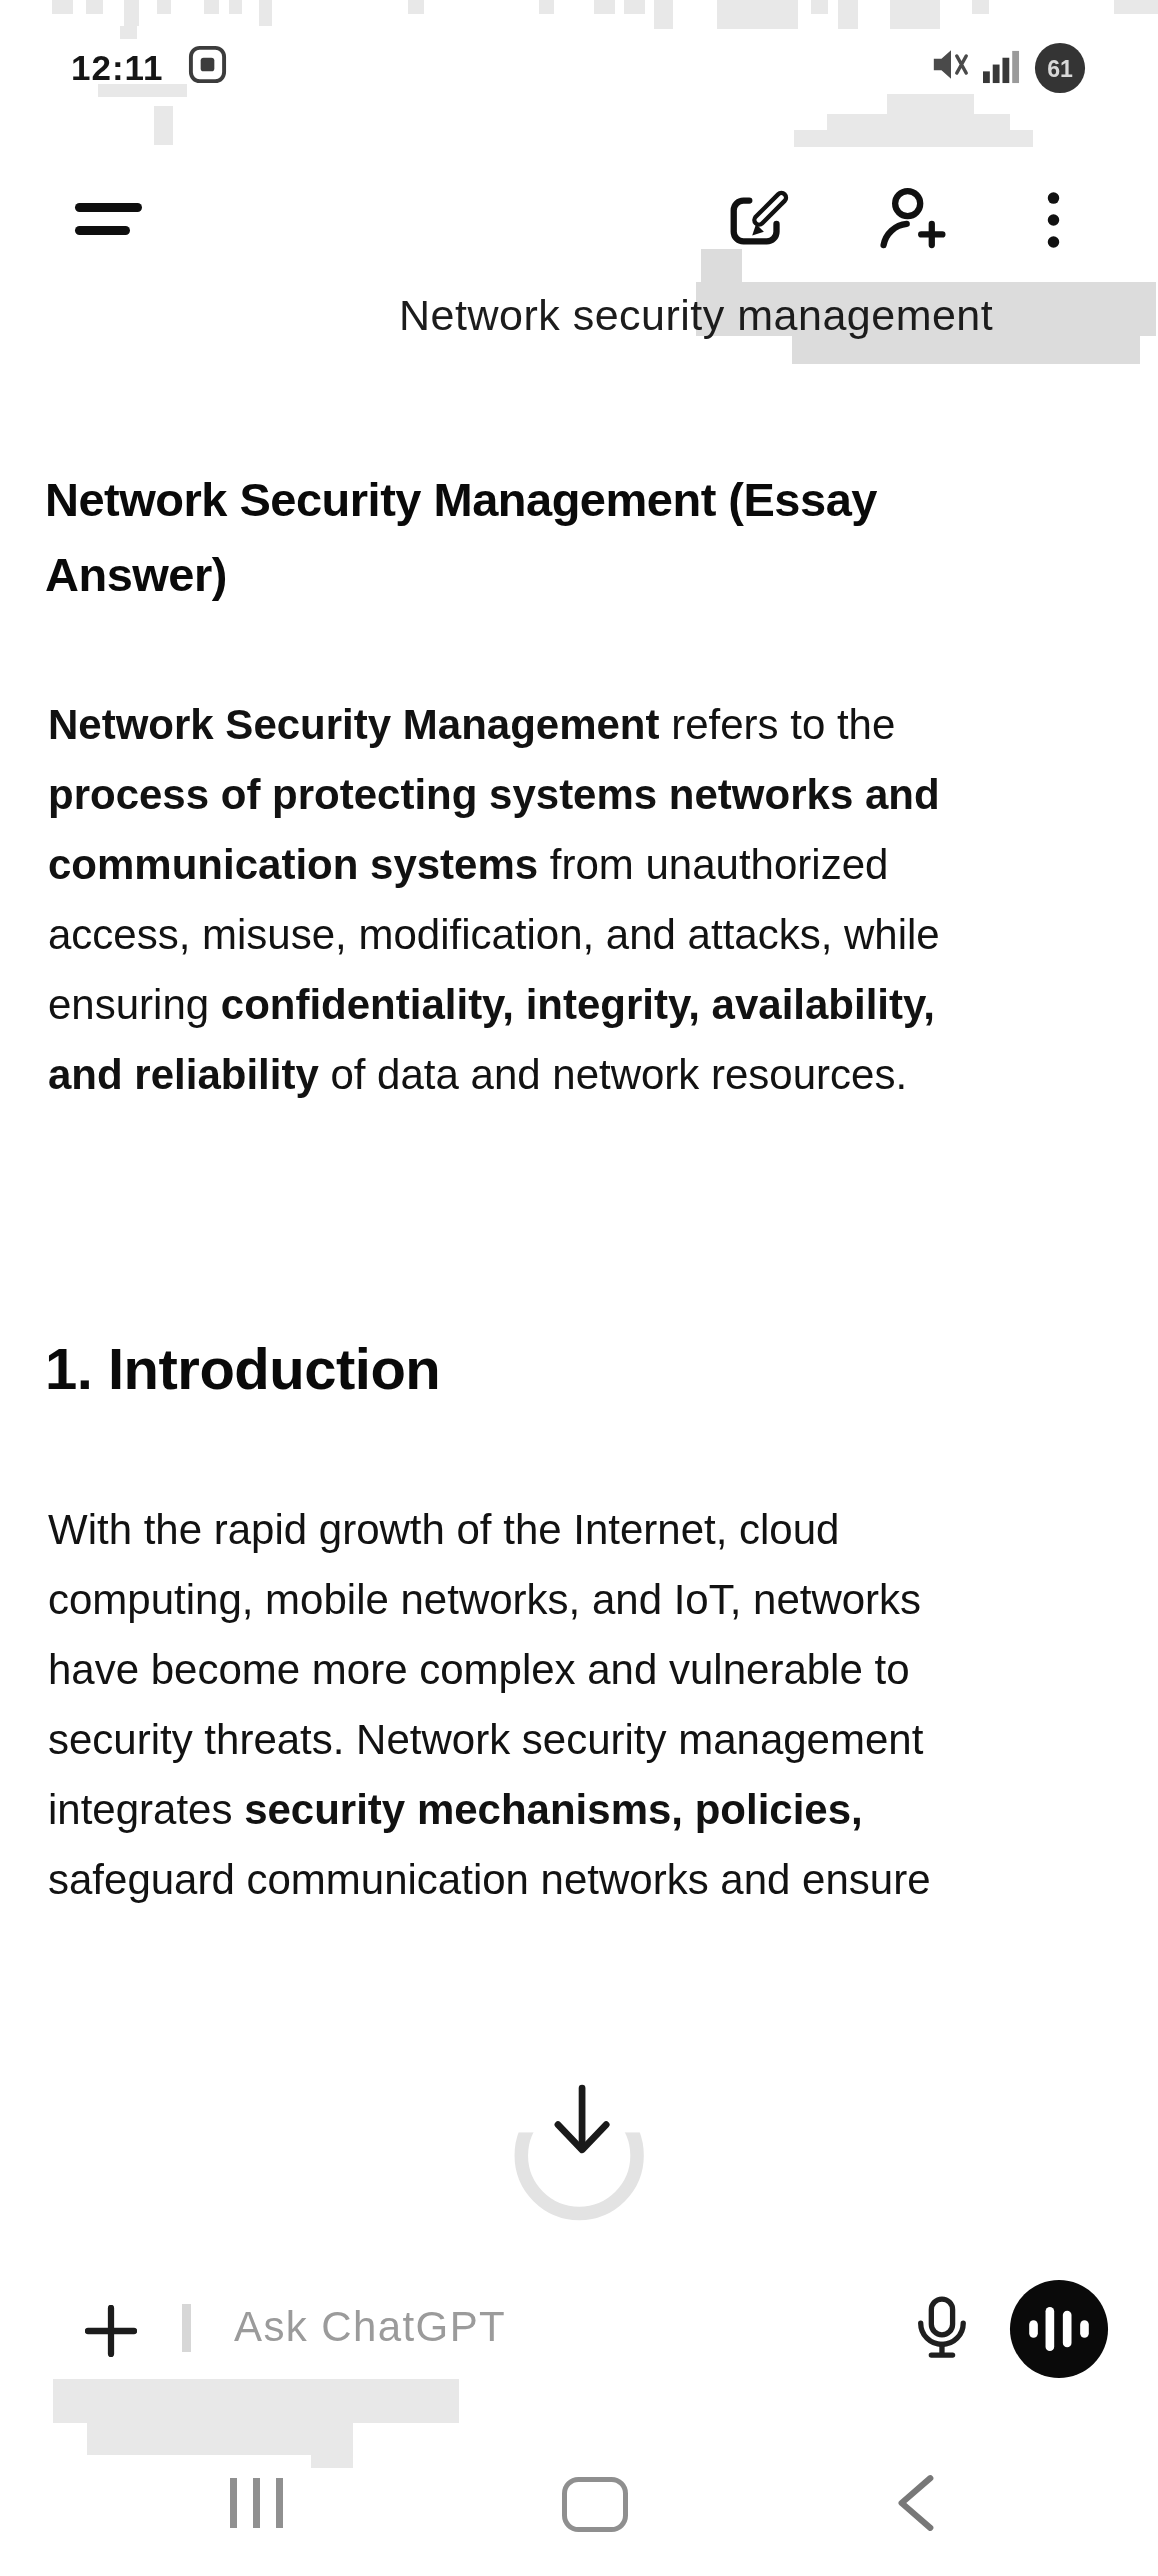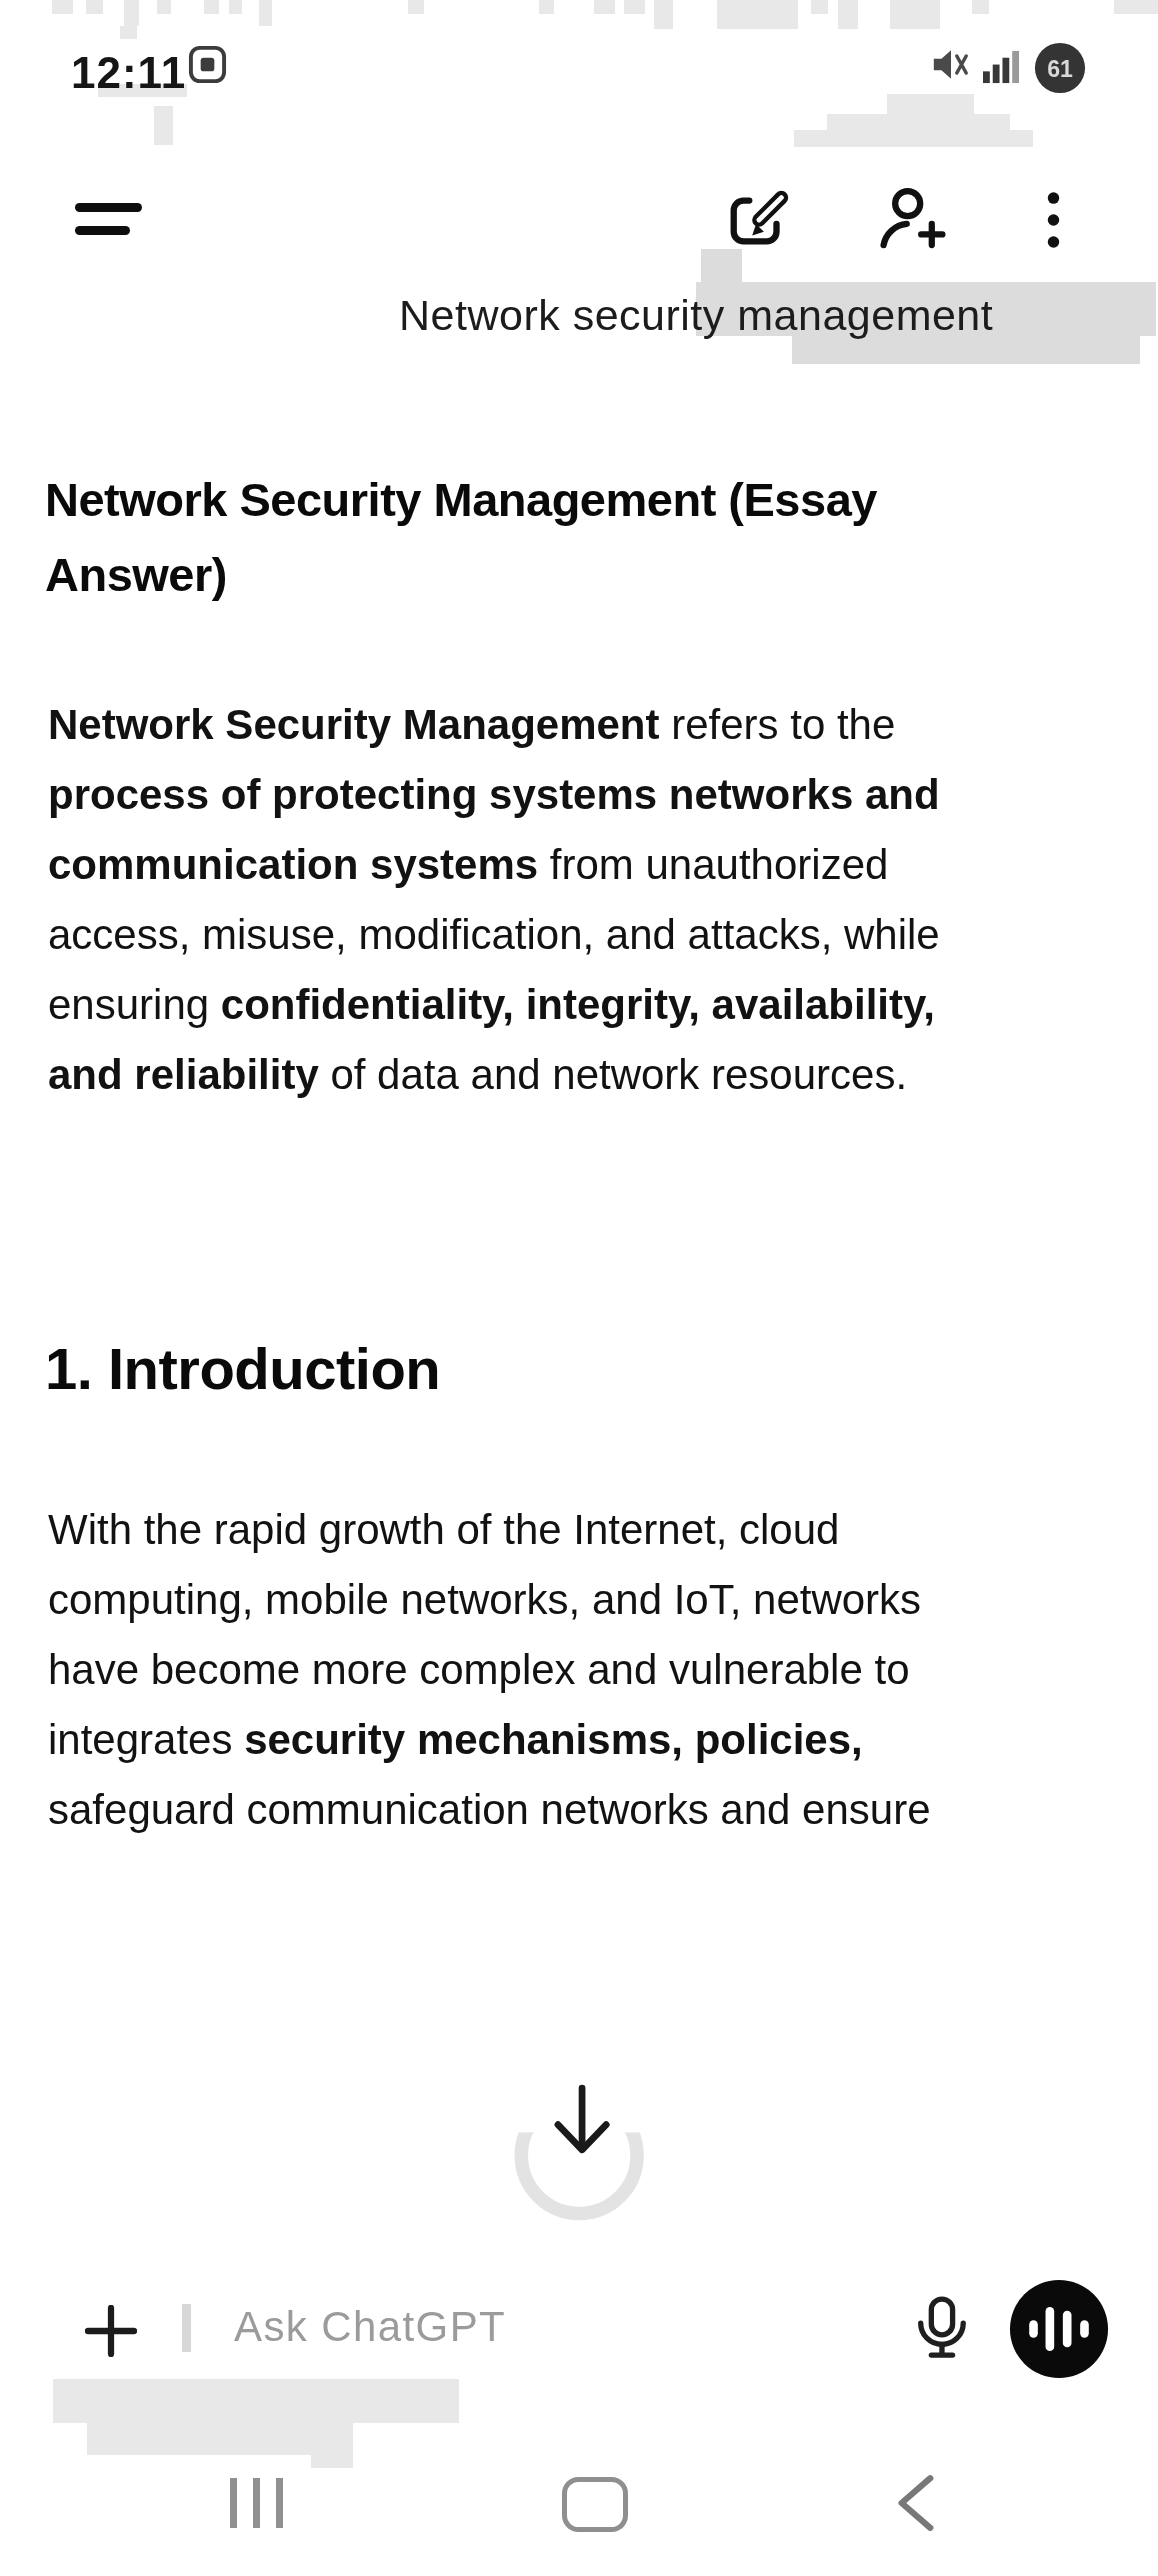--- a/index.html
+++ b/index.html
@@ -5,21 +5,21 @@
   html,body{margin:0;padding:0;background:#ffffff;}
   .screen{
     position:relative;width:1159px;height:2576px;background:#ffffff;overflow:hidden;
     font-family:"Liberation Sans","DejaVu Sans",sans-serif;color:#0d0d0d;
   }
   .abs{position:absolute;}
   
   .art{position:absolute;background:#e8e8e8;z-index:0;}
   .art.dk{background:#dcdcdc;}
   
-  .time{left:71px;top:48px;font-size:44px;font-weight:700;letter-spacing:1px;color:#161616;z-index:2;}
+  .time{left:71px;top:48px;font-size:35px;font-weight:700;letter-spacing:1px;color:#161616;z-index:2;}
   
   .menu-line{position:absolute;background:#0e0e0e;border-radius:4.8px;z-index:2;}
   .chat-title{left:399px;top:291px;font-size:43px;font-weight:500;color:#1c1c1c;letter-spacing:0.5px;z-index:2;white-space:nowrap;}
   
   .doc-h1{left:45px;top:462px;font-size:47px;font-weight:700;line-height:75px;letter-spacing:-0.5px;color:#0a0a0a;z-index:2;}
   .doc-h2{left:45px;top:1335px;font-size:58px;font-weight:700;letter-spacing:-0.5px;color:#0a0a0a;z-index:2;}
   .para{left:48px;font-size:42px;font-weight:400;line-height:70px;color:#121212;z-index:2;}
   .para .tl{white-space:pre;}
   .doc-h1 .tl{white-space:pre;}
   .b{font-weight:700;}
@@ -149,20 +149,21 @@
       <div class="tl"><span>ensuring </span><span class="b">confidentiality, integrity, availability,</span></div>
       <div class="tl"><span class="b">and reliability</span><span> of data and network resources.</span></div>
     </div>
 
   <div class="abs doc-h2">1. Introduction</div>
 
   <div class="abs para" style="top:1495px">
       <div class="tl"><span>With the rapid growth of the Internet, cloud</span></div>
       <div class="tl"><span>computing, mobile networks, and IoT, networks</span></div>
       <div class="tl"><span>have become more complex and vulnerable to</span></div>
+      <div class="tl"><span>security threats. Network security management</span></div>
       <div class="tl"><span>integrates </span><span class="b">security mechanisms, policies,</span></div>
       <div class="tl"><span>safeguard communication networks and ensure</span></div>
     </div>
 
   <span class="abs" style="left:502px;top:2057px;z-index:1">
     <svg width="164" height="174" viewBox="0 0 170 180">
       <circle cx="80" cy="102" r="60" fill="none" stroke="#e3e3e3" stroke-width="14"></circle>
       <rect x="0" y="0" width="170" height="78" fill="#ffffff"></rect>
       <g>
         <path d="M83 32 v56" stroke="#1a1a1a" stroke-width="7" stroke-linecap="round"></path>

